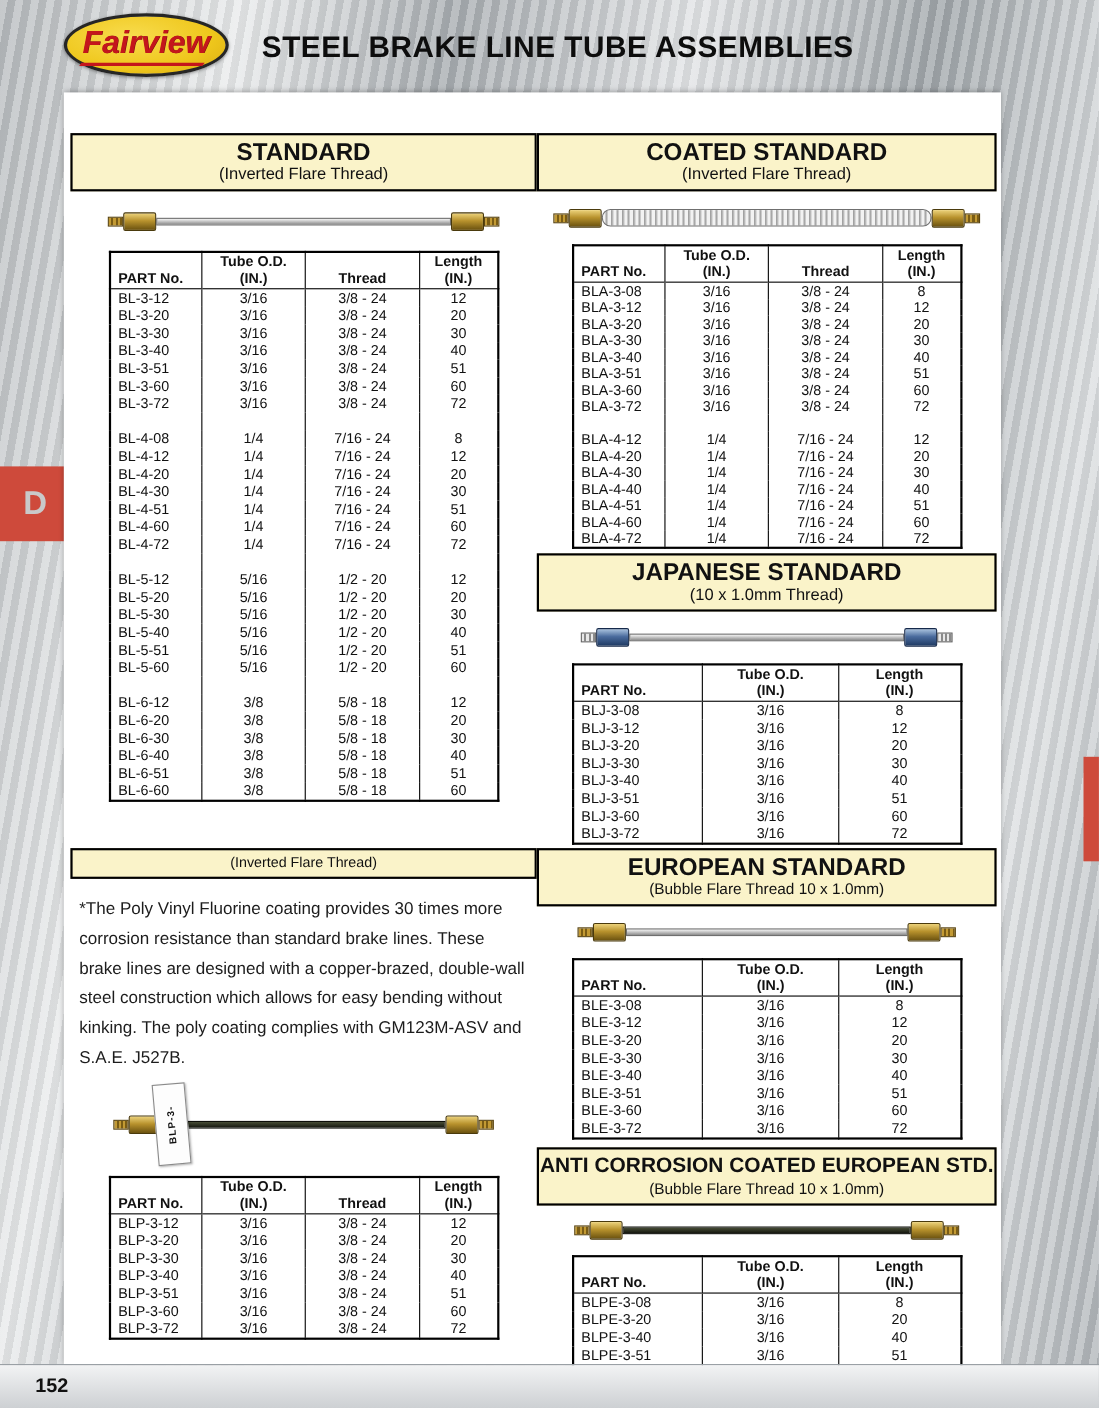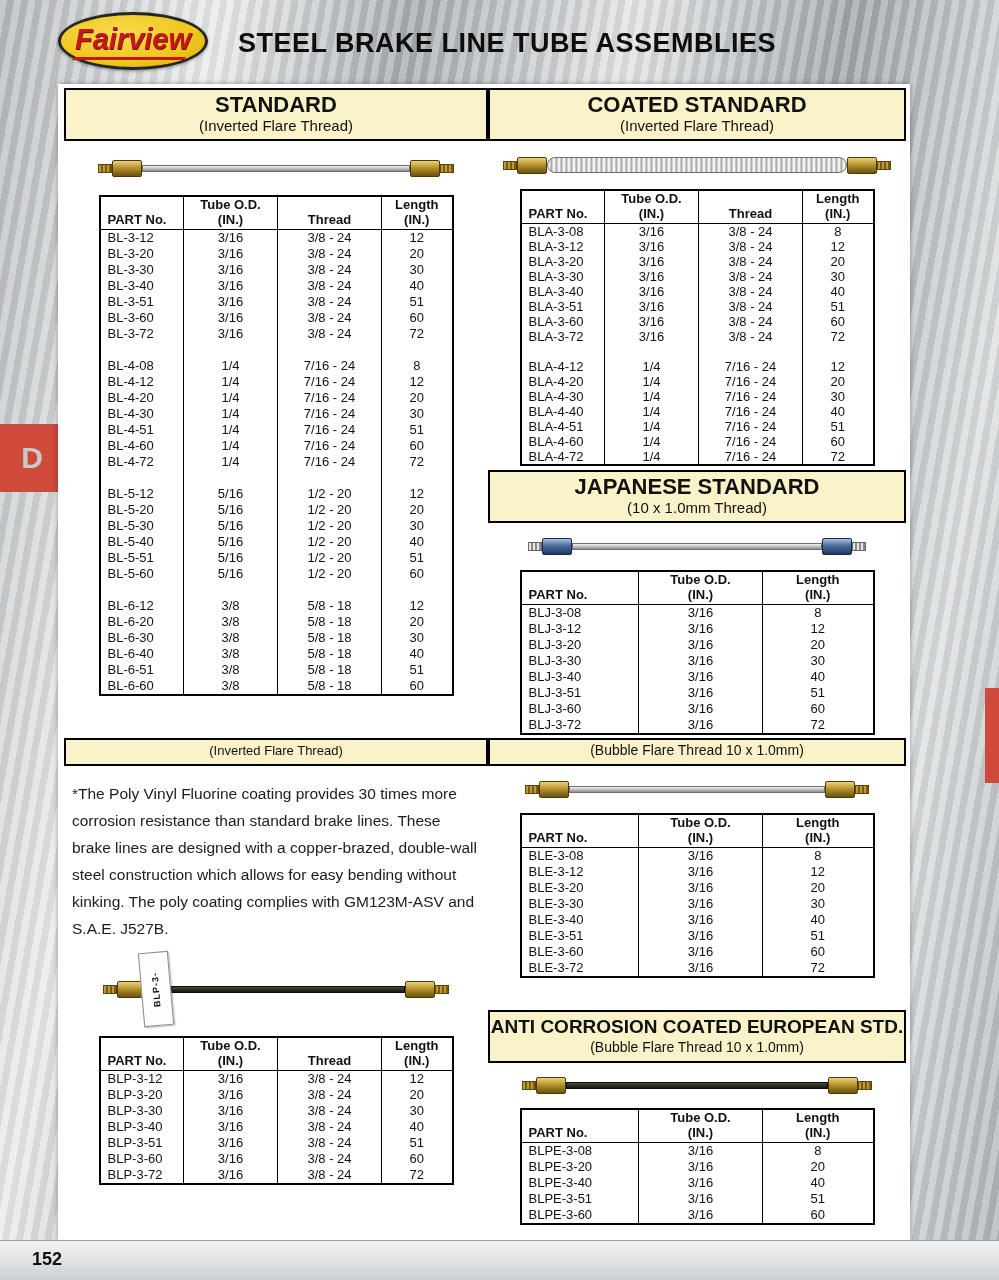--- a/index.html
+++ b/index.html
@@ -53,21 +53,21 @@
   .footer {
     position:absolute; left:0; right:0; bottom:0; height:40px;
     background:linear-gradient(#f2f3f4,#cdd0d3);
     border-top:1px solid #9aa0a5;
   }
   .page-num {
     position:absolute; left:32px; top:8px; font-size:18px; font-weight:bold; color:#111;
   }
 
   
-  .section { position:absolute; }
+  .section { position:absolute;margin-top:33px; }
   .sec-head {
     border:2px solid #000; background:#faf3c9; text-align:center; padding:2px 0 5px;
   }
   .sec-title { font-weight:bold; font-size:22px; line-height:25px; }
   .sec-sub   { font-size:15px; line-height:17px; }
   .sec-title.sm { font-size:19px; }
   .sec-sub.sm   { font-size:13px; }
   .sec-sub.md   { font-size:14px; }
 
   
@@ -663,20 +663,21 @@
             <td>BLJ-3-72</td>
             <td>3/16</td>
             <td>72</td>
           </tr>
         </tbody>
     </table>
   </section>
 
   <section class="section" id="sec-european">
     <div class="sec-head">
+      <div class="sec-title">EUROPEAN STANDARD</div>
       <div class="sec-sub md">(Bubble Flare Thread 10 x 1.0mm)</div>
     </div>
     <div class="img-row">
       <span class="tip"></span>
       <span class="nut"></span>
       <span class="tube" style="width:256px"></span>
       <span class="nut"></span>
       <span class="tip"></span>
     </div>
     <table class="parts-table">

